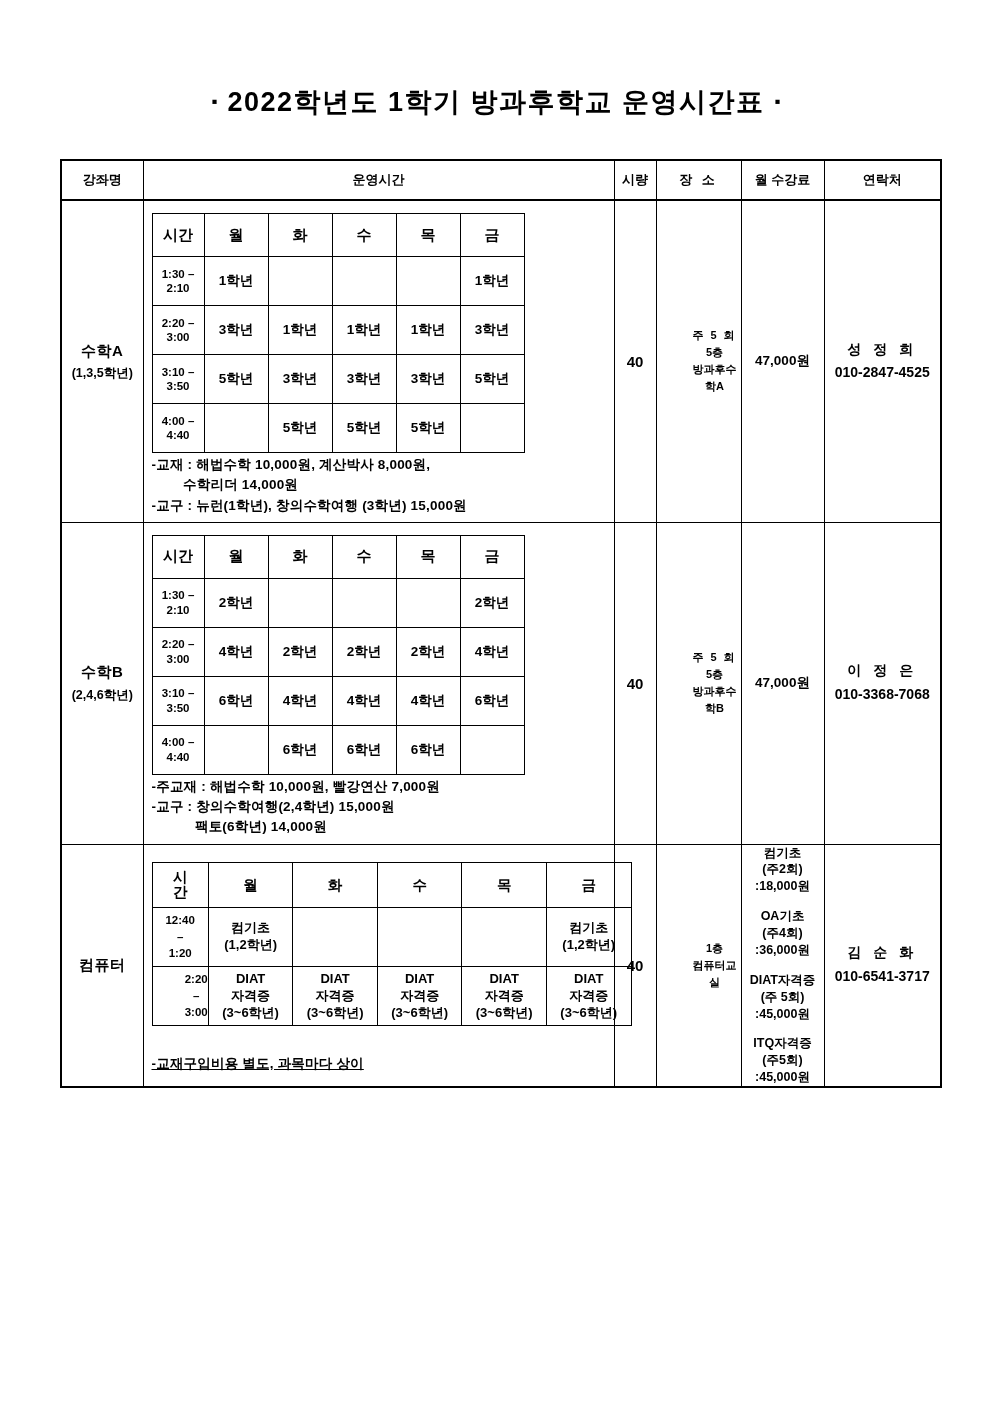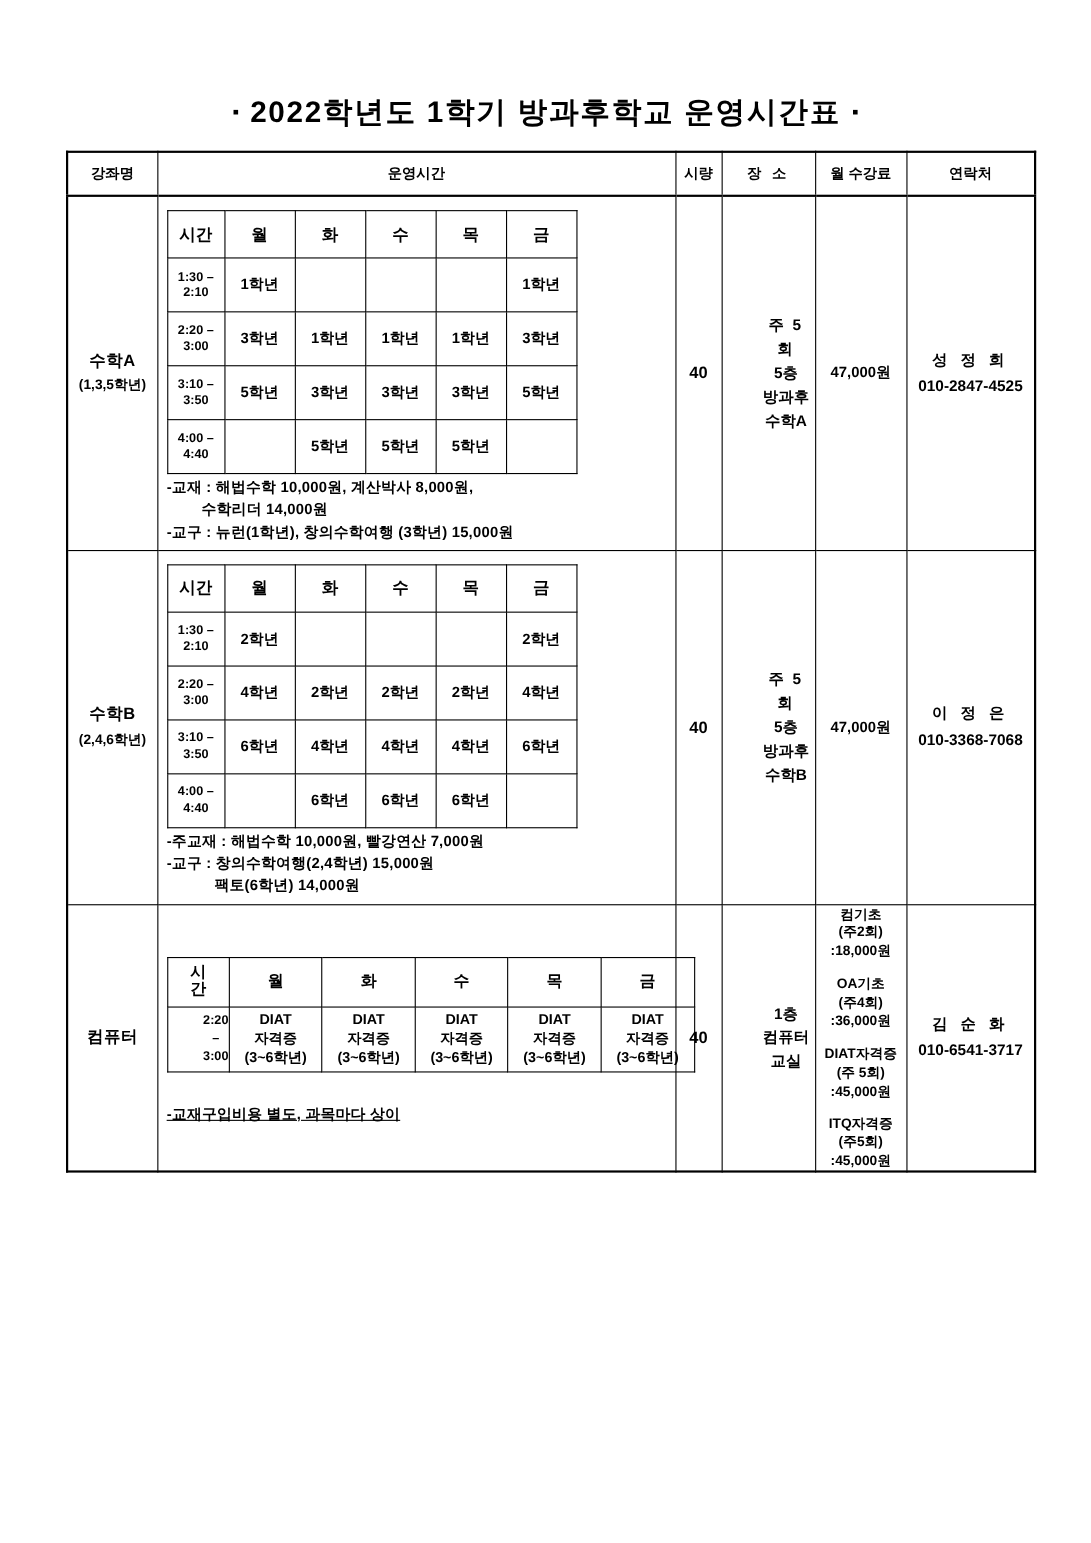--- a/index.html
+++ b/index.html
@@ -43,21 +43,21 @@
     font-size: 17px;
     vertical-align: 4px;
     margin: 0 10px;
     letter-spacing: 0;
   }
 
   
   .main-table {
     position: absolute;
     left: 60px;
-    top: 137px;
+    top: 159px;
     width: 880px;
     border-collapse: collapse;
     table-layout: fixed;
   }
   .main-table > thead > tr > th,
   .main-table > tbody > tr > td {
     border: 1px solid #000;
     padding: 0;
     vertical-align: middle;
     text-align: center;
@@ -150,21 +150,21 @@
     line-height: 1.5;
     text-align: left;
     white-space: pre;
     letter-spacing: 0.2px;
   }
   .notes-comp { margin-top: 28px; text-decoration: underline; }
 
   
   .hours-val { font-size: 15px; font-weight: bold; }
   .place-val {
-    font-size: 14px;
+    font-size: 11px;
     font-weight: bold;
     line-height: 1.55;
     padding-left: 32px;
   }
   .place-val .l1 { letter-spacing: 2px; }
   .fee-val  { font-size: 13.5px; font-weight: bold; }
   .contact-val {
     font-size: 14px;
     font-weight: bold;
     line-height: 1.7;
@@ -413,20 +413,32 @@
               <th style="white-space:pre;">시
 간</th>
               <th>월</th>
               <th>화</th>
               <th>수</th>
               <th>목</th>
               <th>금</th>
             </tr>
               </thead>
             <tbody>
+              <tr>
+                <td class="time-lbl" style="white-space:pre;">12:40
+–
+1:20</td>
+                <td class="cell-val" style="white-space:pre;">컴기초
+(1,2학년)</td>
+                <td class="cell-val" style="white-space:pre;"></td>
+                <td class="cell-val" style="white-space:pre;"></td>
+                <td class="cell-val" style="white-space:pre;"></td>
+                <td class="cell-val" style="white-space:pre;">컴기초
+(1,2학년)</td>
+              </tr>
               <tr>
                 <td class="time-lbl" style="white-space:pre;padding-left:32px;">2:20
 –
 3:00</td>
                 <td class="cell-val" style="white-space:pre;">DIAT
 자격증
 (3~6학년)</td>
                 <td class="cell-val" style="white-space:pre;">DIAT
 자격증
 (3~6학년)</td>

